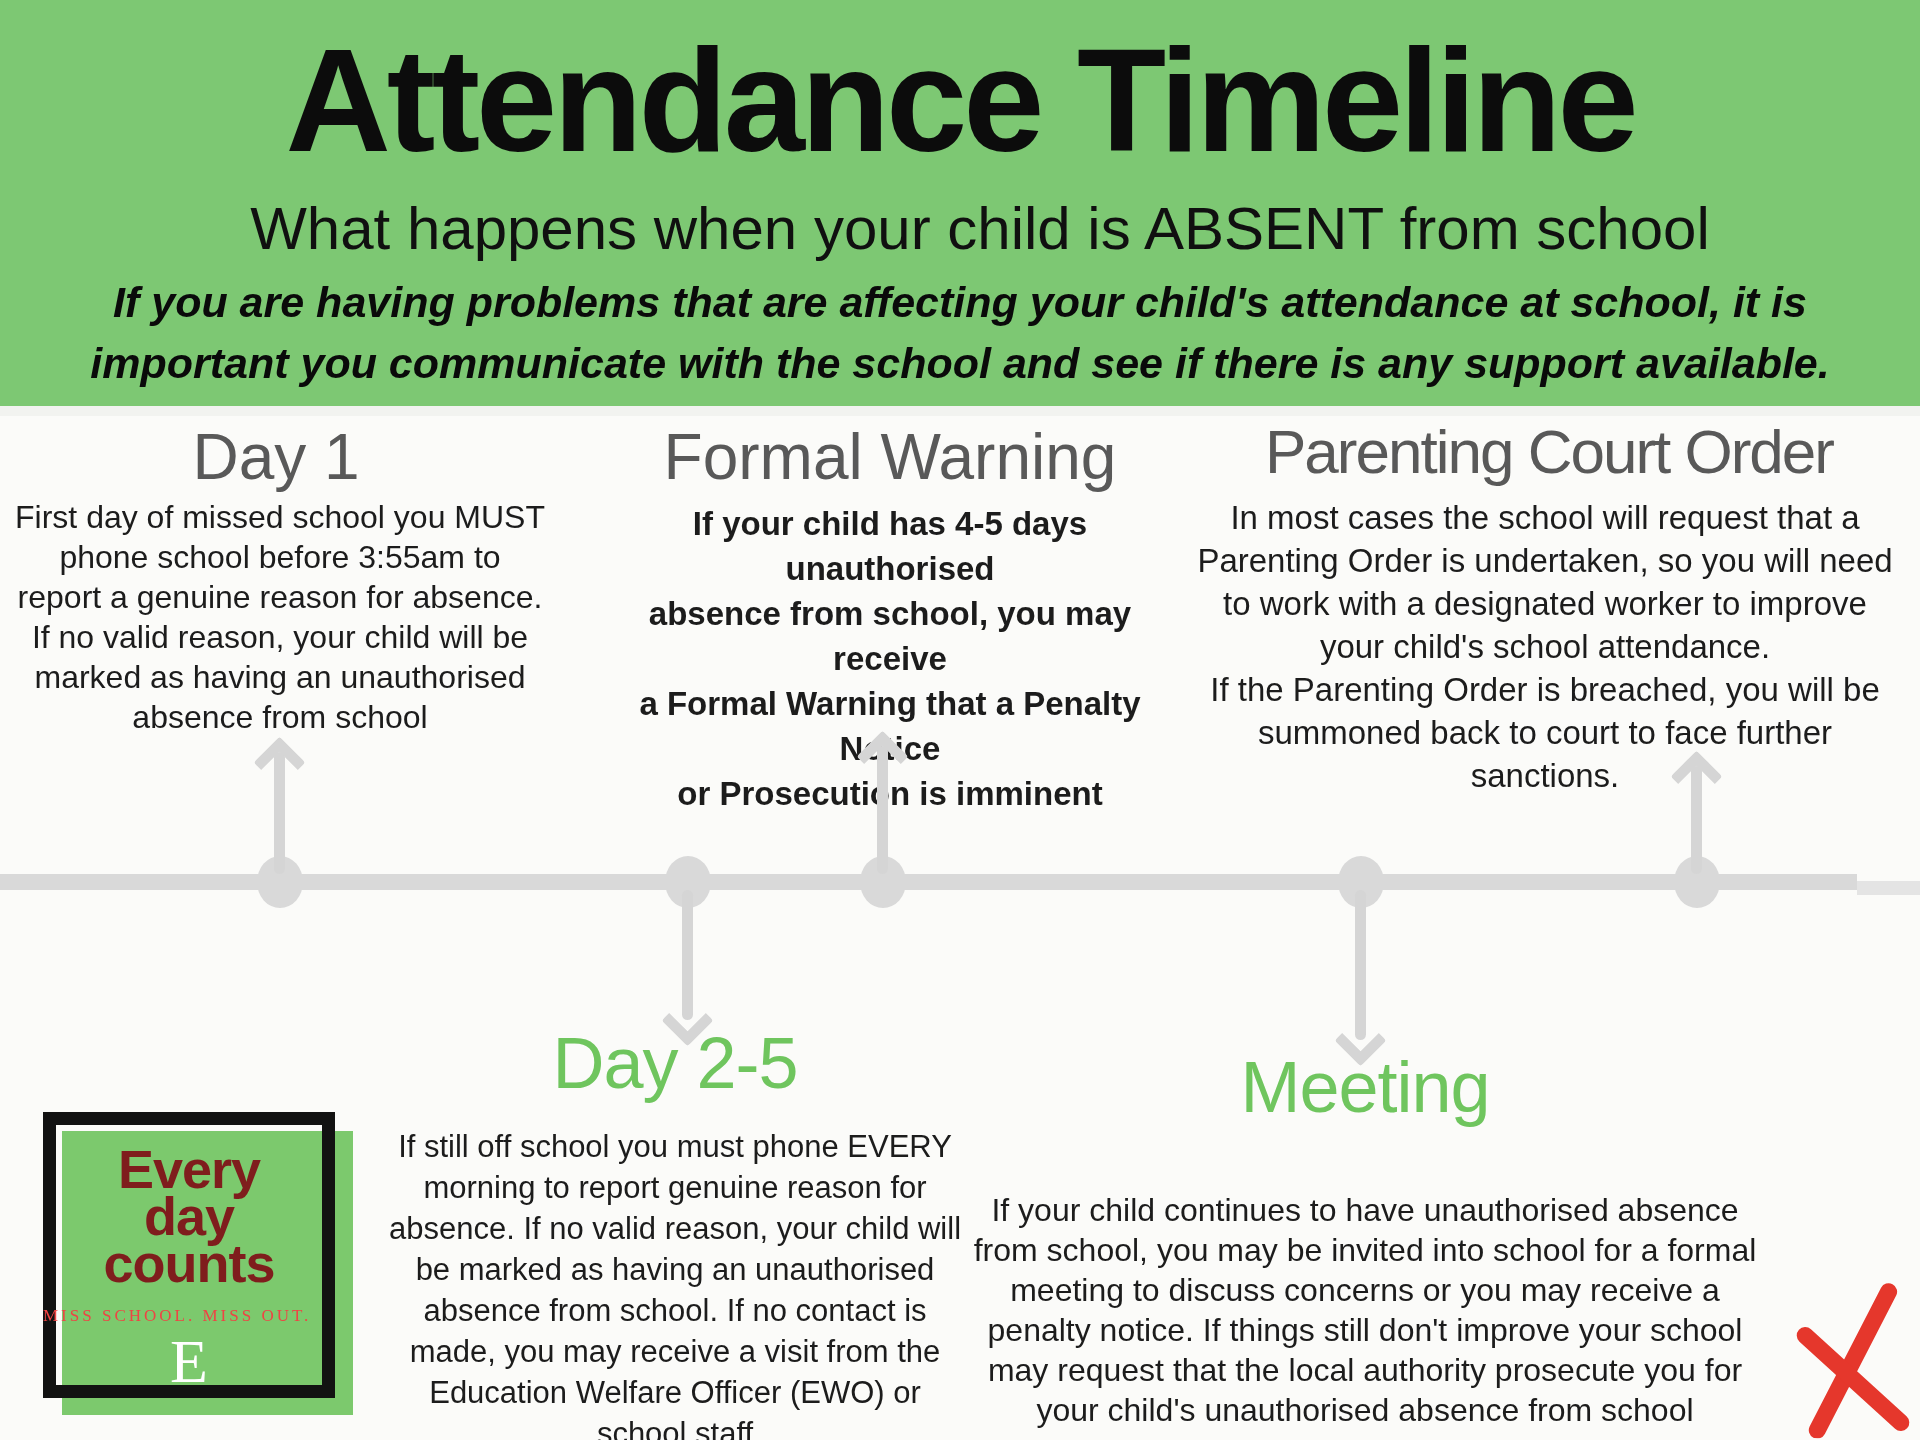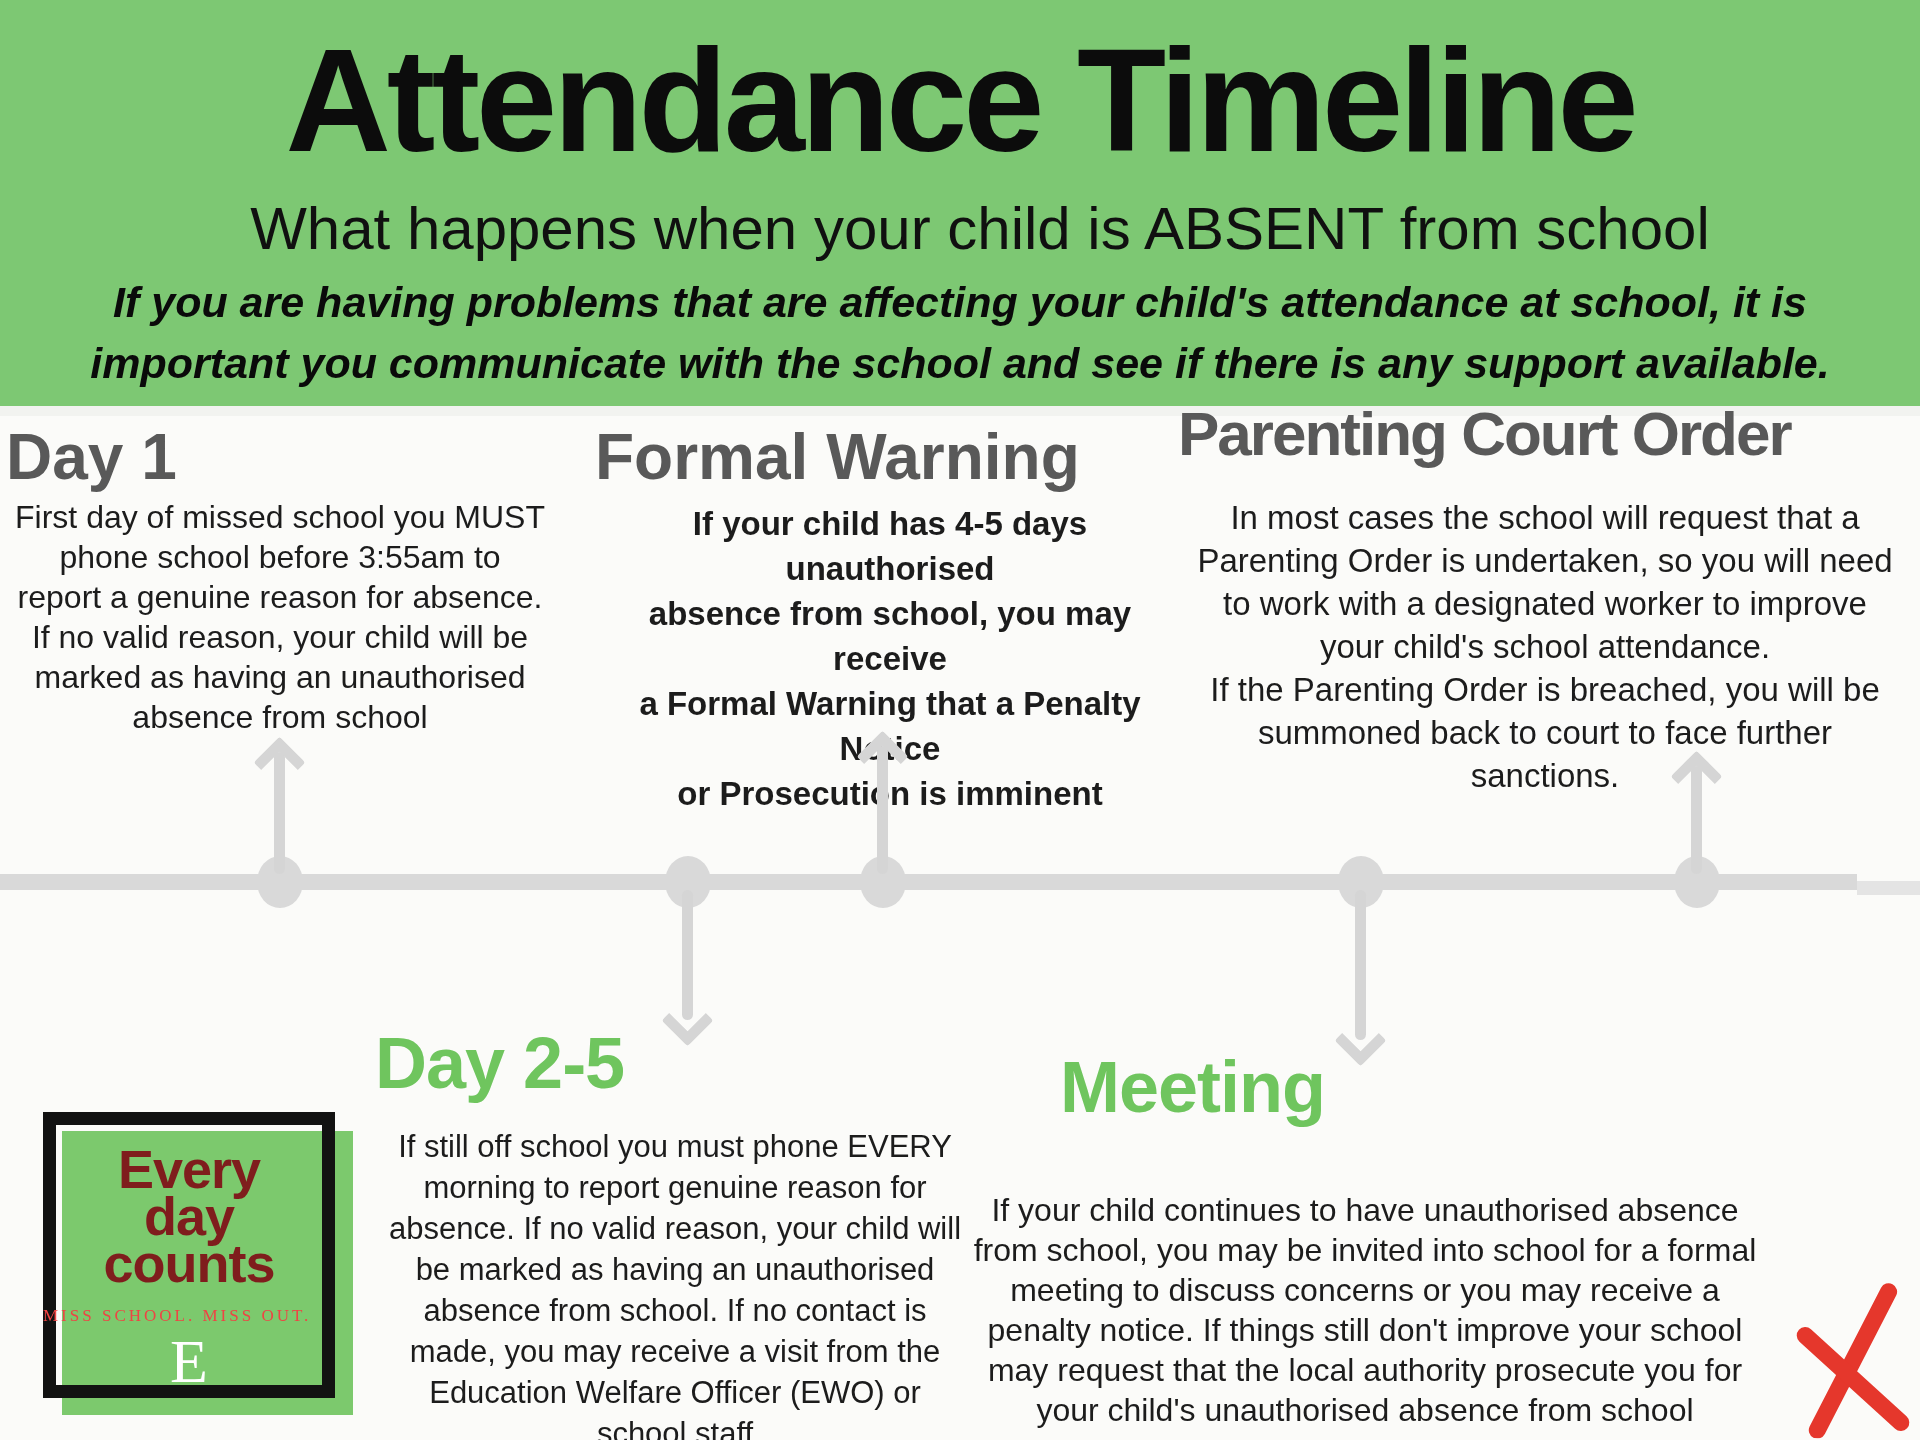--- a/index.html
+++ b/index.html
@@ -22,31 +22,31 @@
     font-size:60px; font-weight:400; color:#101010;padding-left:20px;
   }
   .note {
     left:0; top:272px; width:1920px; text-align:center;
     font-size:43px; font-weight:700; font-style:italic; line-height:61px; color:#0a0a0a;
     white-space:pre-line;
   }
 
   
   .sec-h {
-    text-align:left; font-weight:700; white-space:nowrap; color:#595959;
+    text-align:center; font-weight:400; white-space:nowrap; color:#595959;
   }
   .sec-h.green { color:#6fc55e; }
   .sec-b {
     text-align:center; white-space:pre-line; color:#1c1c1c;
   }
   .h-day1      { left:6px;    top:420px;  width:540px;  font-size:64px; }
   .b-day1      { left:0px;    top:497px;  width:560px;  font-size:32px; line-height:40px; }
   .h-fw        { left:595px;  top:420px;  width:590px;  font-size:64px; }
   .b-fw        { left:595px;  top:501px;  width:590px;  font-size:33px; line-height:45px;font-weight:bold; }
-  .h-pco       { left:1178px; top:398px;  width:742px;  font-size:62px; letter-spacing:-2px; }
+  .h-pco       { left:1178px; top:416px;  width:742px;  font-size:62px; letter-spacing:-2px; }
   .b-pco       { left:1170px; top:496px;  width:750px;  font-size:33px; line-height:43px; }
   .h-day25     { left:375px;  top:1022px; width:600px;  font-size:72px; letter-spacing:-1px; }
   .b-day25     { left:359px;  top:1126px; width:632px;  font-size:31px; line-height:41px; }
   .h-meeting   { left:1060px; top:1046px; width:610px;  font-size:72px; letter-spacing:-1px; }
   .b-meeting   { left:950px;  top:1190px; width:830px;  font-size:32px; line-height:40px; }
 
   
   .tl-line     { left:0; top:874px; width:1857px; height:16px; background:#d9d9d9; }
   .tl-line-end { left:1857px; top:881px; width:63px; height:14px; background:#e4e4e4; }
   .tl-dot {

